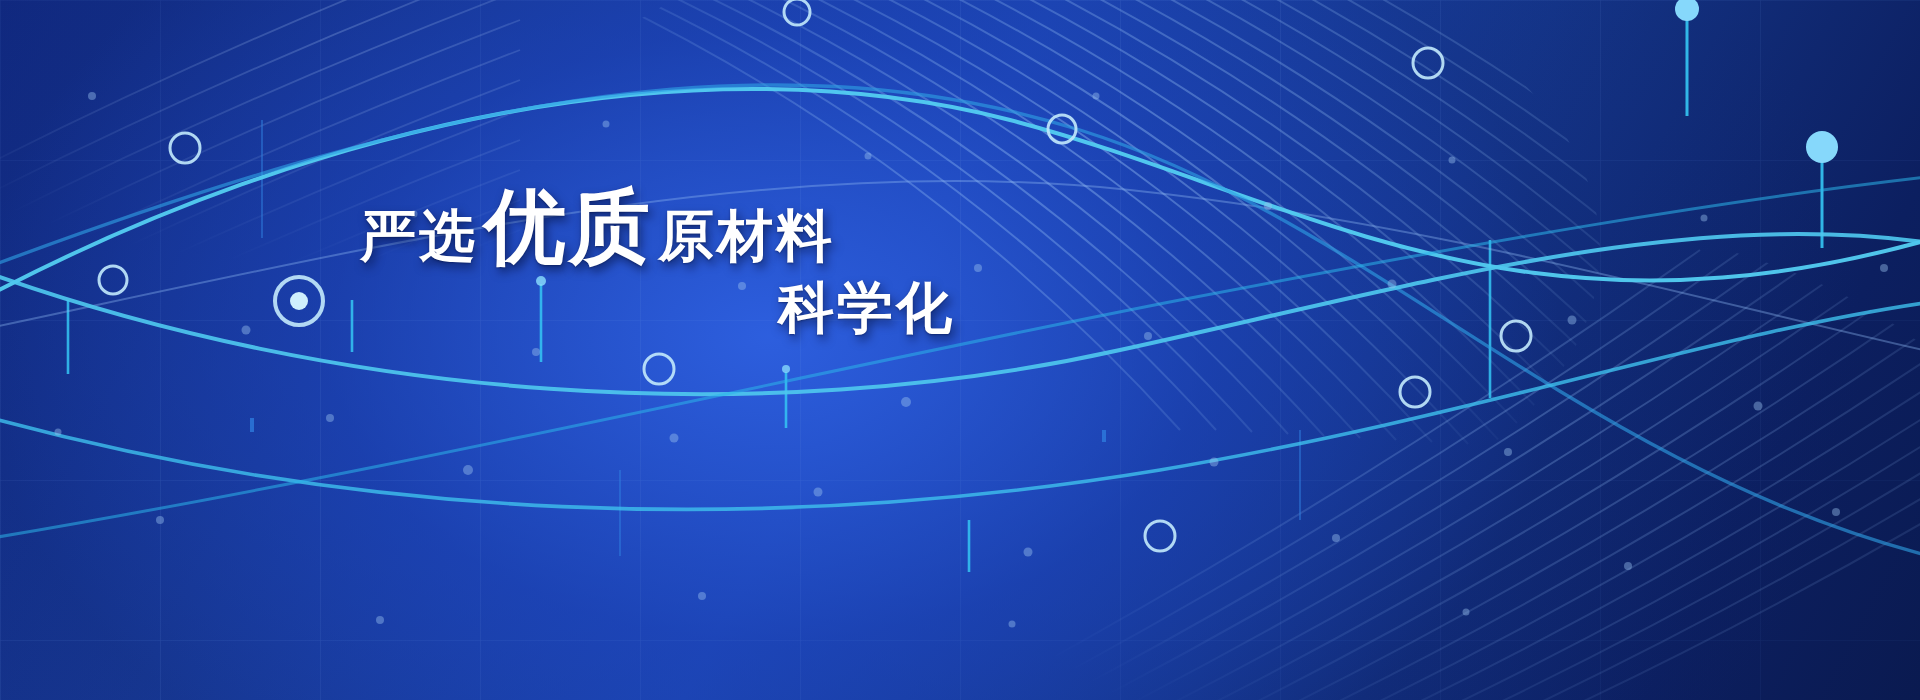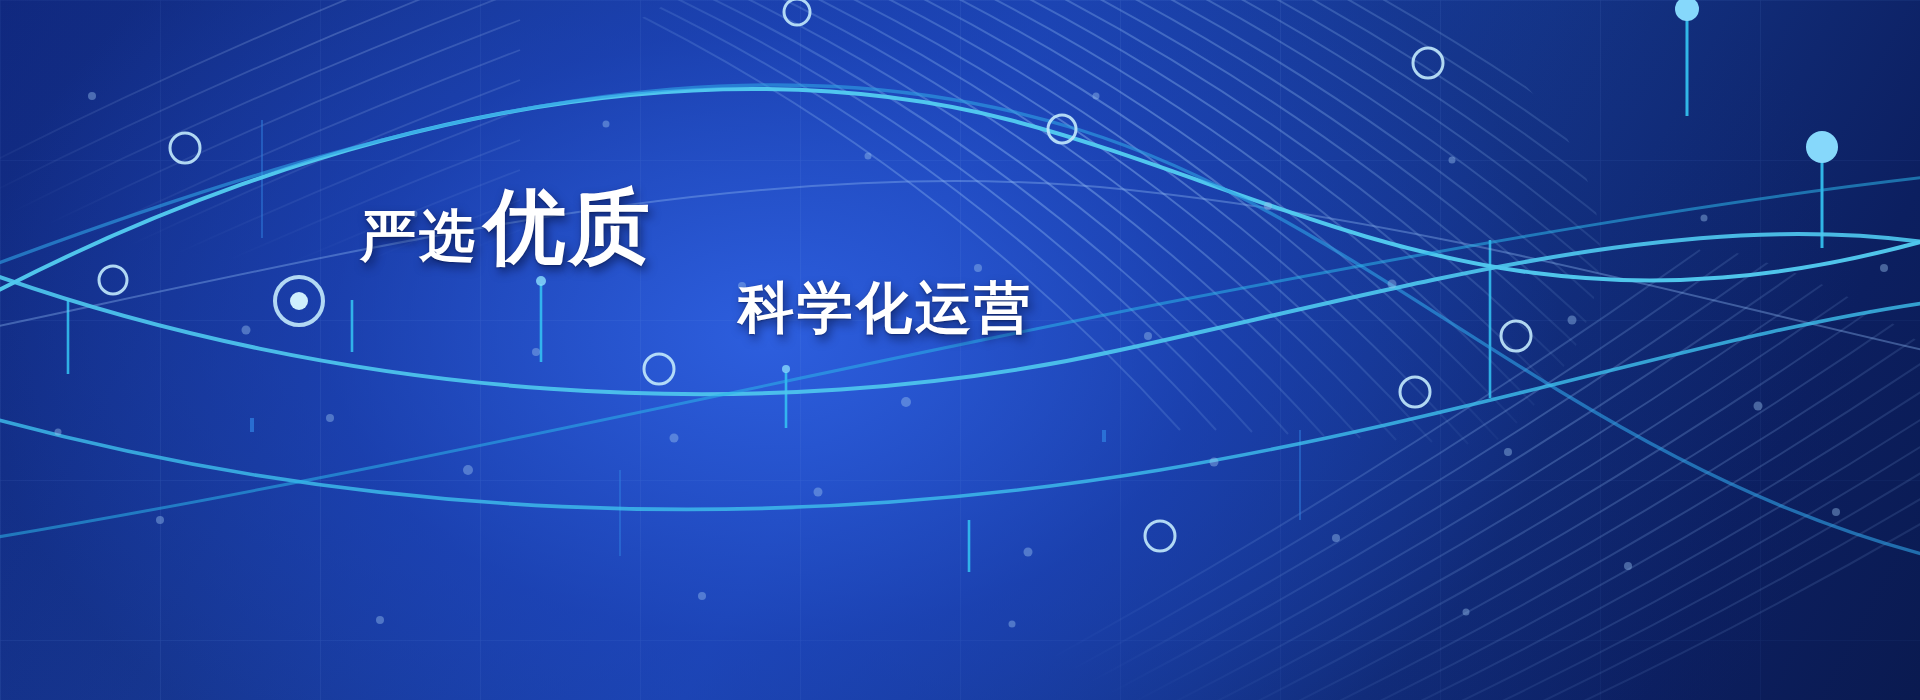--- a/index.html
+++ b/index.html
@@ -24,21 +24,21 @@
   .line{
     position:absolute;
     white-space:nowrap;
     color:#ffffff;
     font-weight:700;
     letter-spacing:2px;
     text-shadow:3px 5px 10px rgba(2,10,45,0.55), 0 1px 2px rgba(2,10,45,0.4);
     display:flex;align-items:baseline;
   }
   .line1{left:360px;top:186px;}
-  .line2{left:738px;top:280px;}
+  .line2{left:778px;top:280px;}
   .seg-sm{font-size:56px;line-height:1;}
   .seg-lg{font-size:82px;line-height:1;margin:0 6px;text-align:right;}
   .line1 .seg-sm{letter-spacing:3px;}
   .line2 .seg-sm{letter-spacing:3px;}
 </style>
 </head>
 <body>
 
 <div class="stage">
 
@@ -244,20 +244,20 @@
         <circle cx="380" cy="620" r="4"></circle>
           <circle cx="1012" cy="624" r="3.5"></circle>
       </g>
     </svg>
   </div>
 
   <div class="headline">
     <div class="line line1">
       <span class="seg-sm">严选</span>
       <span class="seg-lg">优质</span>
+      <span class="seg-sm">原材料</span>
     </div>
     <div class="line line2">
       <span class="seg-sm">科学化</span>
-      <span class="seg-sm">运营</span>
     </div>
   </div>
 
 </div>
 
 </body></html>

